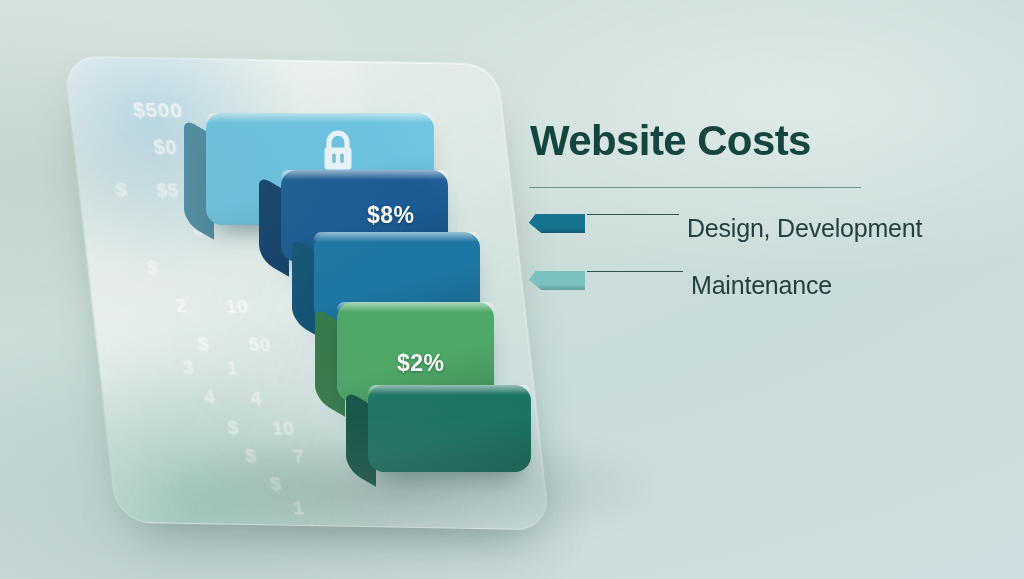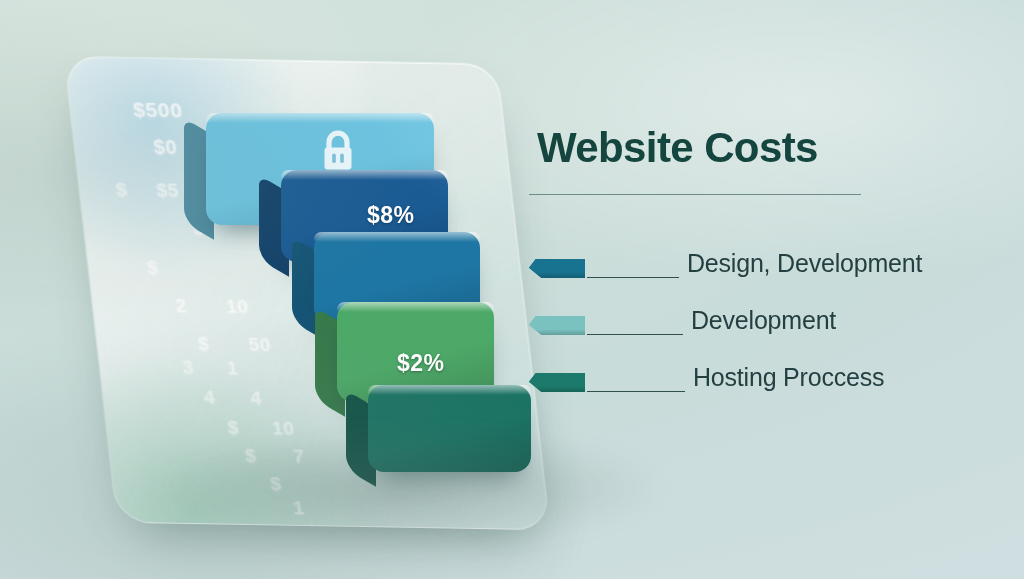--- a/index.html
+++ b/index.html
@@ -77,25 +77,25 @@
   .barlabel{
     position:absolute;color:#ffffff;font-weight:700;font-size:23px;
     letter-spacing:.5px;text-shadow:0 1px 3px rgba(0,0,0,.35);
   }
   .lock{position:absolute;width:40px;height:44px;}
 
   
   .panel{position:absolute;left:529px;top:118px;width:420px;}
   .title{
     font-size:42px;font-weight:700;color:#14453f;letter-spacing:-.6px;
-    line-height:1.05;margin:8px;
+    line-height:1.05;margin:1px;
   }
   .rule{margin-top:24px;height:1px;width:332px;background:#5d7f79;opacity:.85;}
   .legend{margin-top:26px;}
-  .legrow{display:flex;align-items:flex-end;height:57px;}
+  .legrow{display:flex;align-items:flex-start;height:57px;}
   .swatch{width:56px;height:19px;flex:0 0 auto;}
   .leader{height:1px;background:#32514d;flex:0 0 auto;margin-left:2px;}
   .legtext{
     font-size:25px;color:#243f42;white-space:nowrap;margin-left:8px;letter-spacing:-.2px;
   }
 </style>
 </head>
 <body>
 
 <div id="stage">
@@ -181,23 +181,18 @@
     <div class="rule"></div>
     <div class="legend" id="legend">
         <div class="legrow">
           <div class="swatch" style="background: linear-gradient(rgb(23, 115, 143) 0%, rgb(23, 115, 143) 70%, rgba(0, 0, 0, 0.18) 100%), rgb(23, 115, 143); clip-path: polygon(12% 0%, 100% 0%, 100% 100%, 34% 100%, 30% 150%, 22% 100%, 0% 46%); transform: skewX(0deg);"></div>
           <div class="leader" style="width: 92px;"></div>
           <span class="legtext">Design, Development</span>
         </div>
         <div class="legrow">
           <div class="swatch" style="background: linear-gradient(rgb(121, 194, 192) 0%, rgb(121, 194, 192) 70%, rgba(0, 0, 0, 0.18) 100%), rgb(121, 194, 192); clip-path: polygon(12% 0%, 100% 0%, 100% 100%, 34% 100%, 30% 150%, 22% 100%, 0% 46%); transform: skewX(0deg);"></div>
           <div class="leader" style="width: 96px;"></div>
-          <span class="legtext">Development</span>
-        </div>
-        <div class="legrow">
-          <div class="swatch" style="background: linear-gradient(rgb(27, 122, 107) 0%, rgb(27, 122, 107) 70%, rgba(0, 0, 0, 0.18) 100%), rgb(27, 122, 107); clip-path: polygon(12% 0%, 100% 0%, 100% 100%, 34% 100%, 30% 150%, 22% 100%, 0% 46%); transform: skewX(0deg);"></div>
-          <div class="leader" style="width: 98px;"></div>
-          <span class="legtext">Hosting Proccess</span>
+          <span class="legtext">Maintenance</span>
         </div>
       </div>
   </div>
 
 </div>
 
 </body></html>

